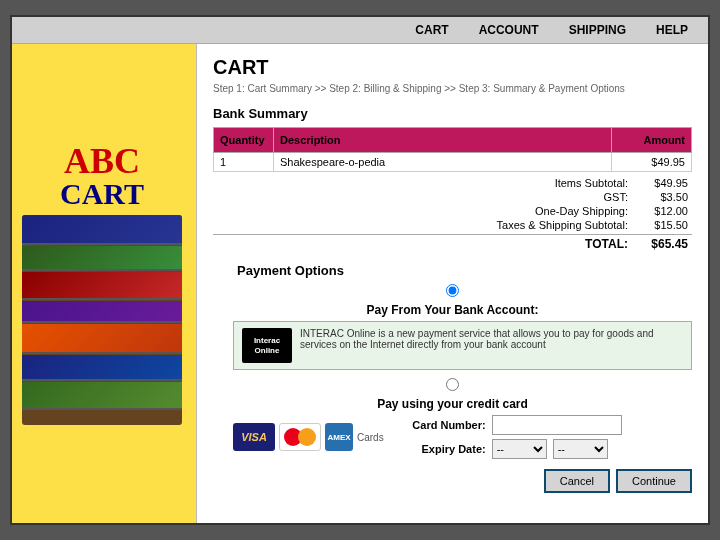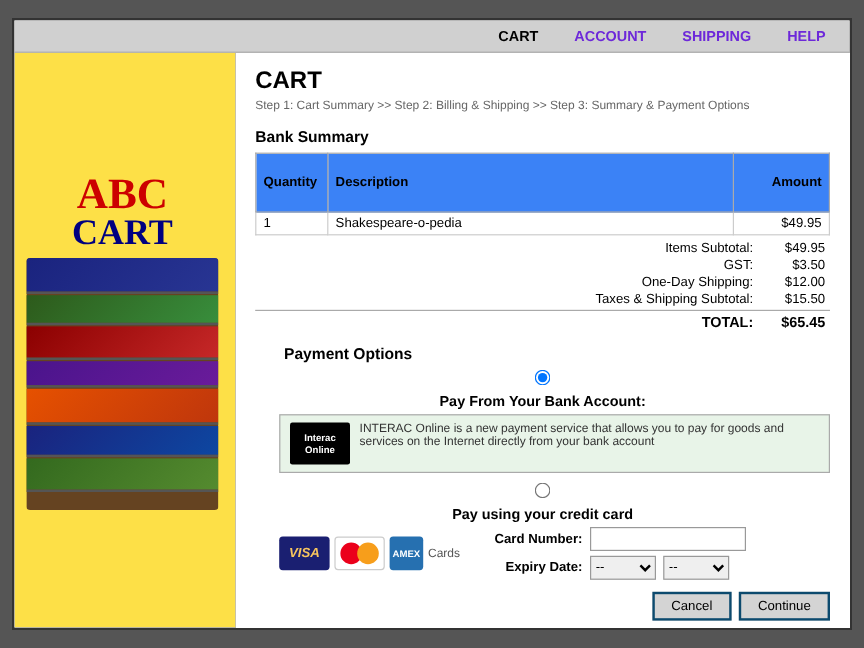--- a/index.html
+++ b/index.html
@@ -26,21 +26,21 @@
     .nav-bar {
       background: #d0d0d0;
       display: flex;
       justify-content: flex-end;
       padding: 6px 20px;
       gap: 30px;
       border-bottom: 1px solid #aaa;
     }
     .nav-item {
       font-size: 12px;
-      color: #6d28d9;
+      color: #000000;
       font-weight: bold;
       cursor: pointer;
       text-decoration: none;
     }
     .nav-item.active {
       color: #000;
     }
     .main-layout {
       display: flex;
       flex: 1;
@@ -94,23 +94,23 @@
       font-weight: bold;
       margin-bottom: 6px;
       color: #000;
     }
     .order-table {
       width: 100%;
       border-collapse: collapse;
       margin-bottom: 4px;
     }
     .order-table th {
-      background: #3b82f6;
+      background: #be185d;
       border: 1px solid #aaa;
-      padding: 18px 6px;
+      padding: 6px 6px;
       text-align: left;
       font-size: 11px;
       font-weight: bold;
     }
     .order-table th.amount-col {
       text-align: right;
     }
     .order-table td {
       border: 1px solid #ccc;
       padding: 3px 6px;

